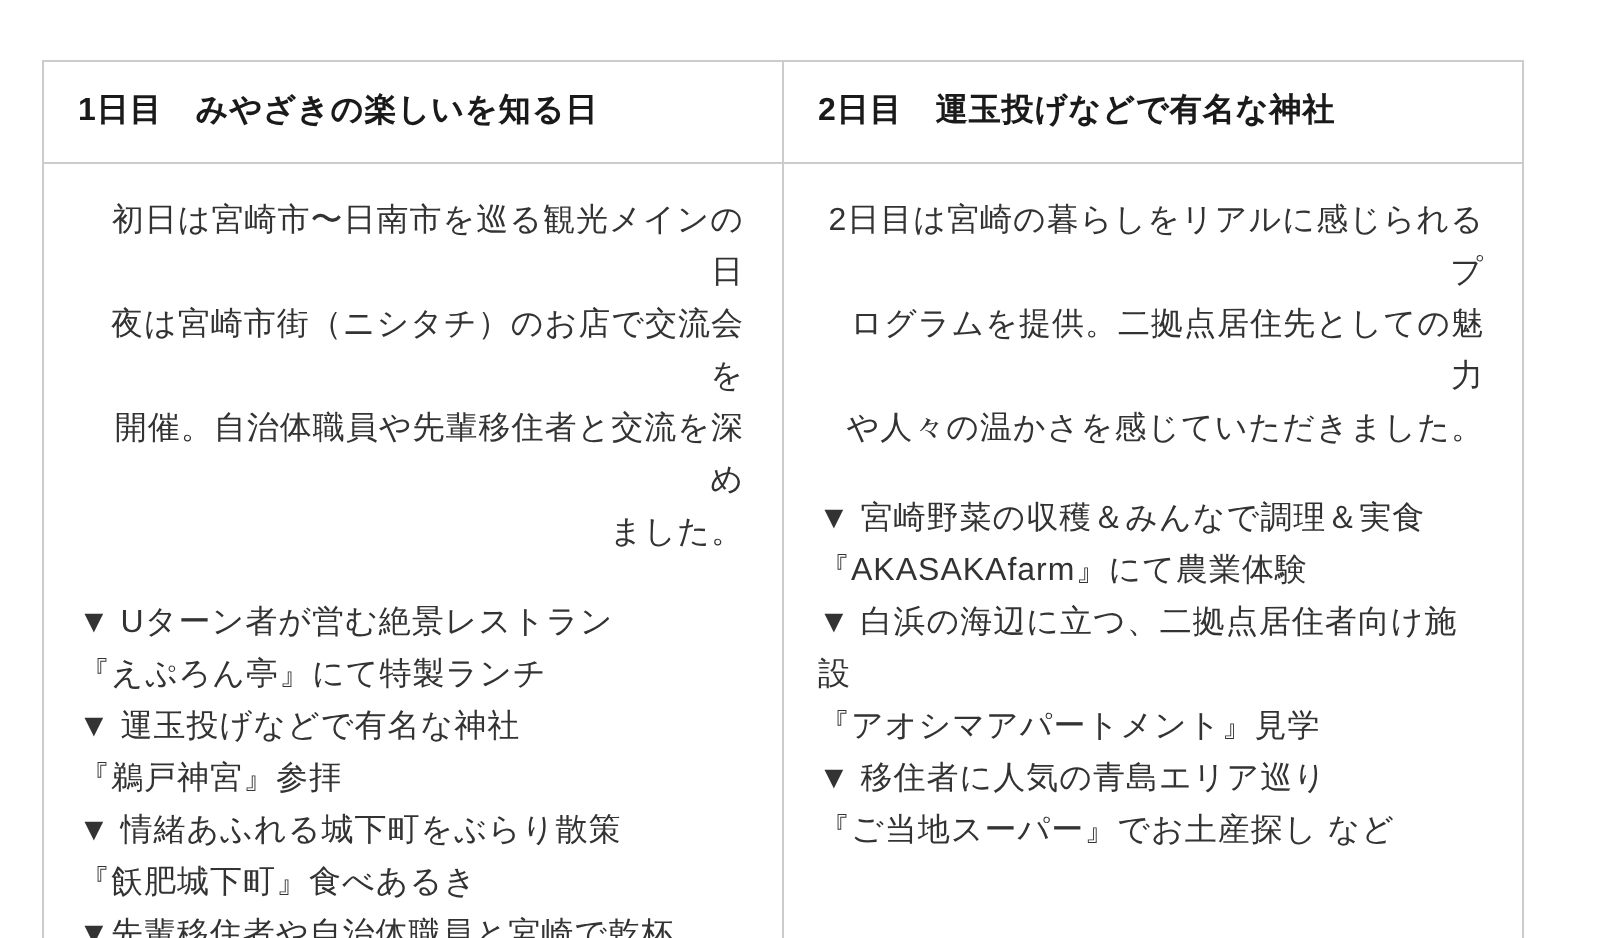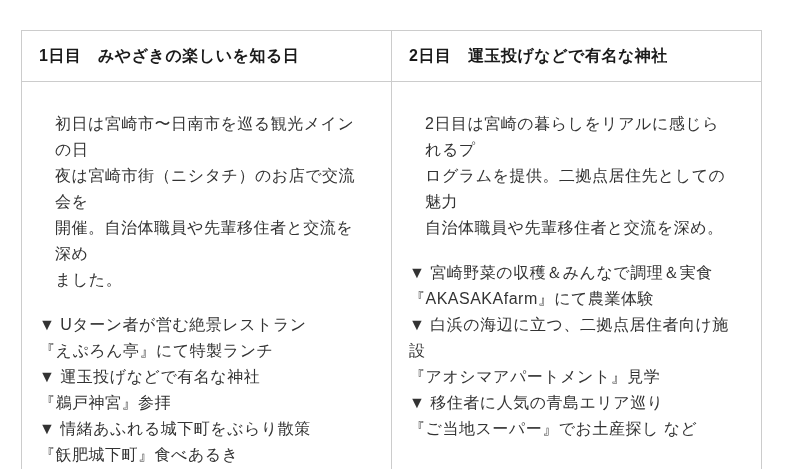--- a/index.html
+++ b/index.html
@@ -45,22 +45,23 @@
     color: #1a1a1a;
     line-height: 1.2;
     white-space: pre-line;
   }
   table.itinerary td {
     height: 356px;
     padding: 13px 16px 13px 17px;
     line-height: 26px;
   }
   .summary {
-    margin: 16px;
+    margin: 3px;
     white-space: pre-line;
+    text-align: right;
   }
   .itinerary-list {
     margin: 19px 0 0 0;
     white-space: pre-line;
   }
 </style>
 </head>
 <body>
 
 <div class="page">
@@ -87,21 +88,21 @@
 ▼ 運玉投げなどで有名な神社
 『鵜戸神宮』参拝
 ▼ 情緒あふれる城下町をぶらり散策
 『飫肥城下町』食べあるき
 ▼先輩移住者や自治体職員と宮崎で乾杯
 『交流会』</p>
         </td>
         <td>
           <p class="summary">2日目は宮崎の暮らしをリアルに感じられるプ
 ログラムを提供。二拠点居住先としての魅力
-自治体職員や先輩移住者と交流を深め。</p>
+や人々の温かさを感じていただきました。</p>
           <p class="itinerary-list">▼ 宮崎野菜の収穫＆みんなで調理＆実食
 『AKASAKAfarm』にて農業体験
 ▼ 白浜の海辺に立つ、二拠点居住者向け施設
 『アオシマアパートメント』見学
 ▼ 移住者に人気の青島エリア巡り
 『ご当地スーパー』でお土産探し など</p>
         </td>
       </tr>
     </tbody>
   </table>

